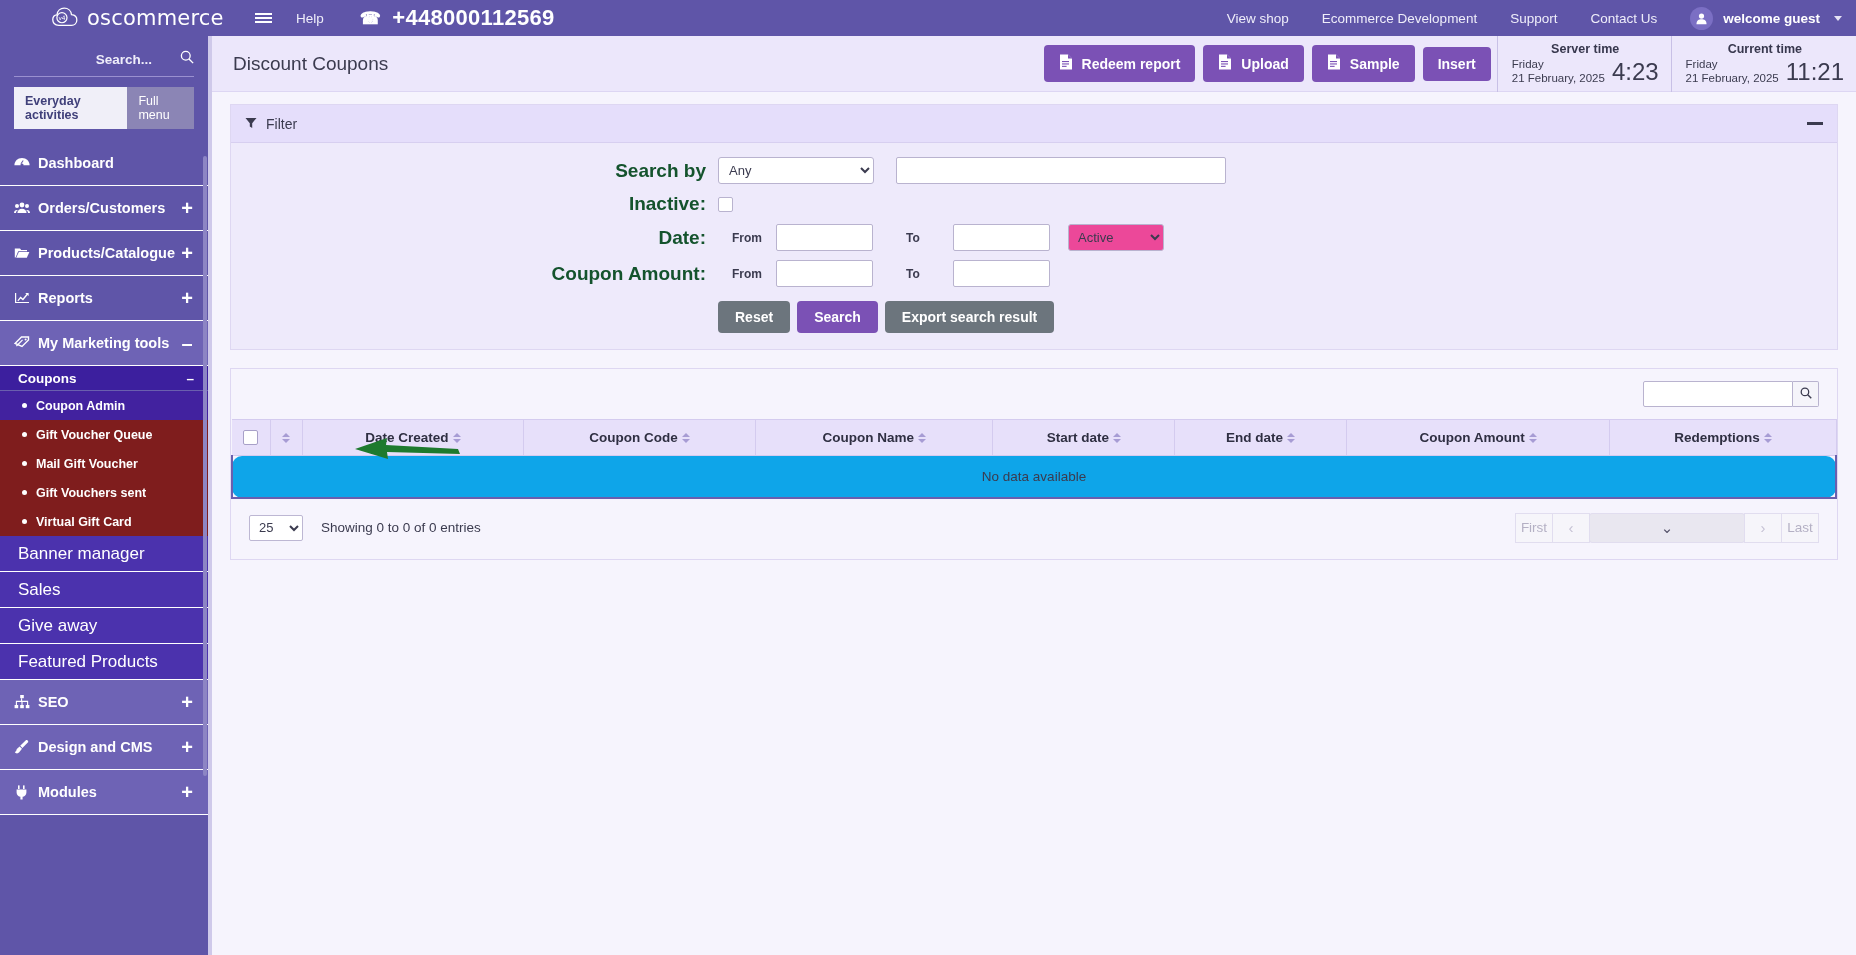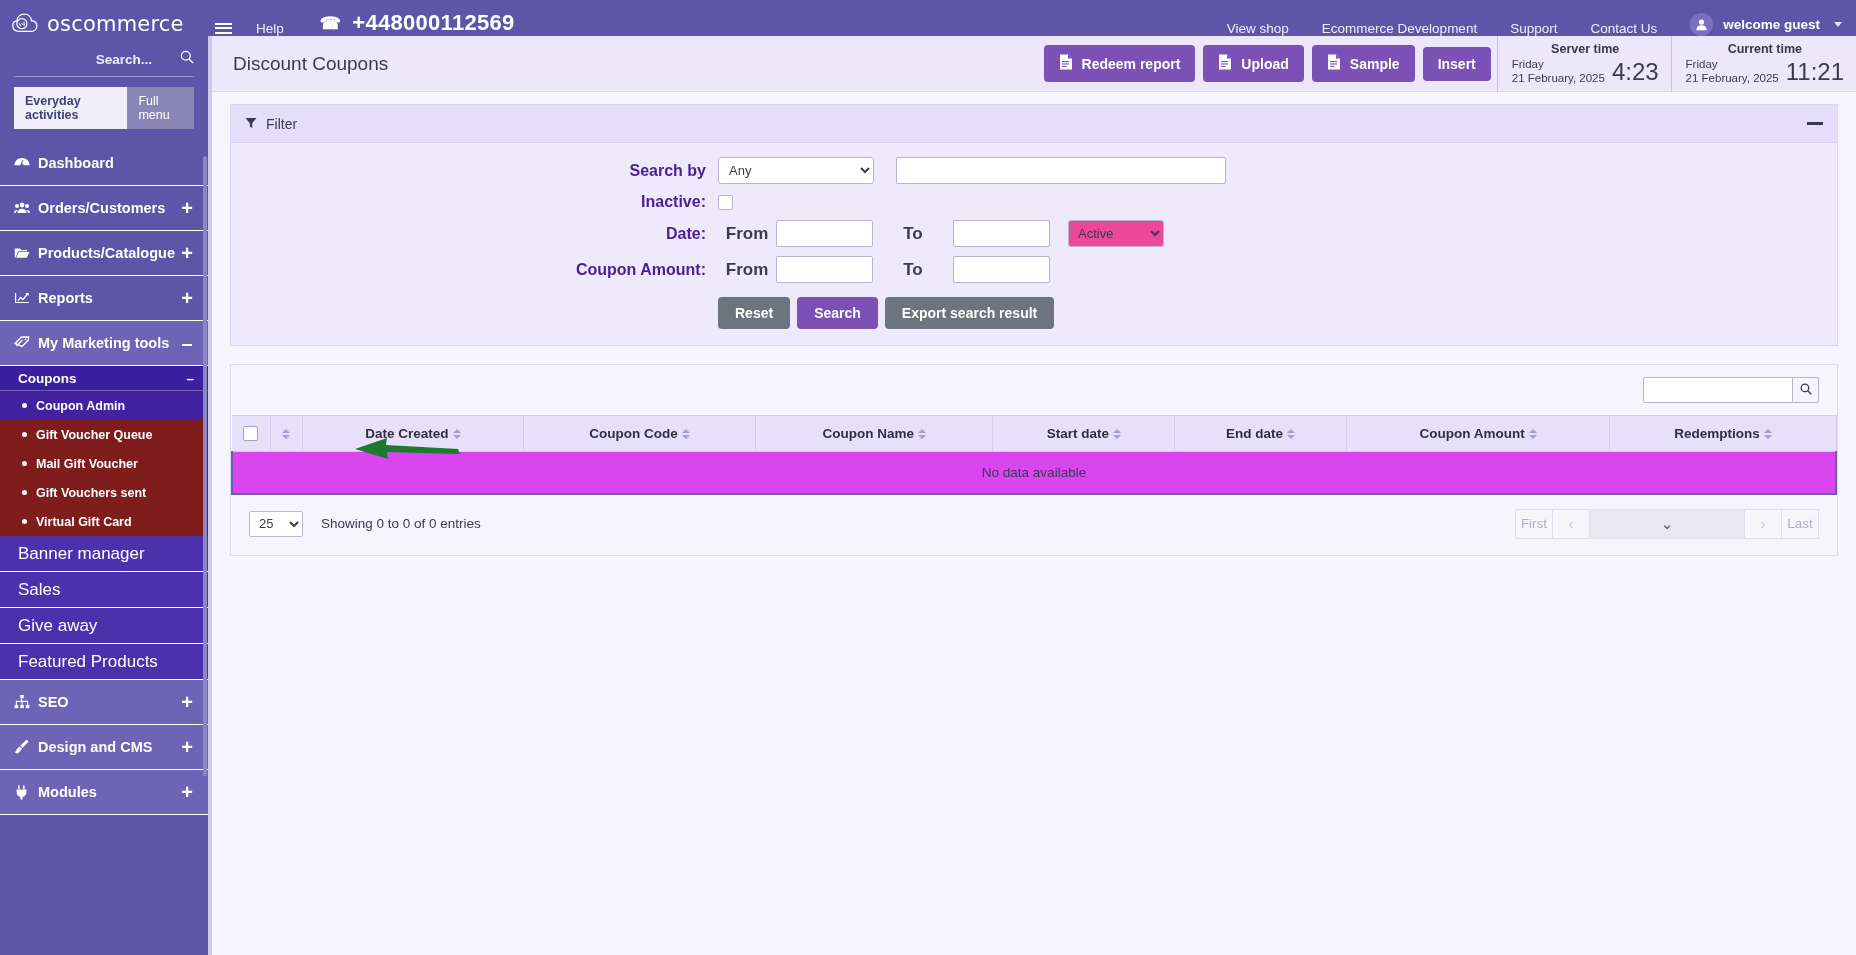--- a/index.html
+++ b/index.html
@@ -9,24 +9,25 @@
     overflow: hidden;
     font-family: "Liberation Sans", sans-serif;
     background: #f4f2fc;
   }
 
   
   .topbar {
     height: 36px;
     background: #5f55a8;
     display: flex;
-    align-items: flex-end;
+    align-items: center;
     color: #fff;
     position: relative;
     z-index: 30;
+    padding-left: 40px;
   }
   .brand {
     width: 208px;
     display: flex;
     align-items: center;
     gap: 9px;
     padding-left: 12px;
     background: #5f55a8;
   }
   .logo-mark { width: 26px; height: 22px; flex: none; }
@@ -188,36 +189,36 @@
   .card-head .ttl svg { width: 12px; height: 12px; fill: #3b3b4f; }
   .card-head .sp { flex: 1; }
   .minimize {
     width: 16px; height: 3px; background: #3b3b4f; cursor: pointer;
   }
   .filter-body { padding: 14px 0 16px 0; background: #eeeafb; }
 
   .frow { display: flex; align-items: center; margin-bottom: 9px; }
   .flabel {
     width: 487px; text-align: right; padding-right: 12px;
-    font-size: 16px; font-weight: bold; color: #4c1d95;
+    font-size: 19px; font-weight: bold; color: #14532d;
   }
   .sel {
     height: 27px; width: 156px; border: 1px solid #b9b3cf; background: #fff;
     font-size: 13px; color: #3b3b4f; padding: 0 6px; border-radius: 3px;
     font-family: "Liberation Sans", sans-serif;
   }
   .txtin {
     height: 27px; border: 1px solid #b9b3cf; background: #fff; border-radius: 2px;
     font-size: 13px; padding: 0 6px; font-family: "Liberation Sans", sans-serif;
     color: #3b3b4f;
   }
   .in-wide { width: 330px; margin-left: 22px; }
   .in-date { width: 97px; }
   .cb { width: 15px; height: 15px; border: 1px solid #b9b3cf; background: #fff; border-radius: 2px; cursor: pointer; }
-  .subl { font-size: 17px; font-weight: bold; color: #3b3b4f; }
+  .subl { font-size: 12px; font-weight: bold; color: #3b3b4f; }
   .sel-sm {
     height: 27px; width: 96px; border: 1px solid #b9b3cf; background: #ec4899;
     font-size: 13px; color: #3b3b4f; padding: 0 5px; border-radius: 3px;
     font-family: "Liberation Sans", sans-serif;
   }
   .btnrow { display: flex; gap: 7px; margin-left: 487px; padding-top: 5px; }
   .btn-gray, .btn-search {
     border: none; border-radius: 4px; font-size: 14px; font-weight: bold;
     padding: 8px 17px; cursor: pointer; color: #fff;
     font-family: "Liberation Sans", sans-serif;
@@ -255,22 +256,23 @@
   .sortarr i {
     width: 0; height: 0; border-left: 4px solid transparent; border-right: 4px solid transparent;
   }
   .sortarr i.up { border-bottom: 4px solid #a79cd4; }
   .sortarr i.dn { border-top: 4px solid #a79cd4; }
   th.th-check { width: 38px; }
   th.th-sortcol { width: 32px; }
   .hcheck { width: 15px; height: 15px; border: 1px solid #a8a0c8; background: #fff; border-radius: 2px; }
   .nodata-row td {
     height: 42px; text-align: center; font-size: 13.5px; color: #3b3b4f;
-    background: #d946ef; border-bottom: 2px solid #6a5fae; border-left: 2px solid #6a5fae;
+    background: #0ea5e9; border-bottom: 2px solid #6a5fae; border-left: 2px solid #6a5fae;
     border-right: 2px solid #6a5fae;
+    border-radius: 10px;
   }
 
   .tfoot { display: flex; align-items: center; padding: 14px 18px 16px 18px; }
   .len-sel {
     height: 26px; width: 54px; border: 1px solid #bdb7d3; background: #fff;
     font-size: 13px; color: #3b3b4f; padding: 0 5px; border-radius: 2px;
     font-family: "Liberation Sans", sans-serif;
   }
   .showing { font-size: 13.5px; color: #3b3b4f; margin-left: 18px; }
   .tfoot .sp { flex: 1; }

